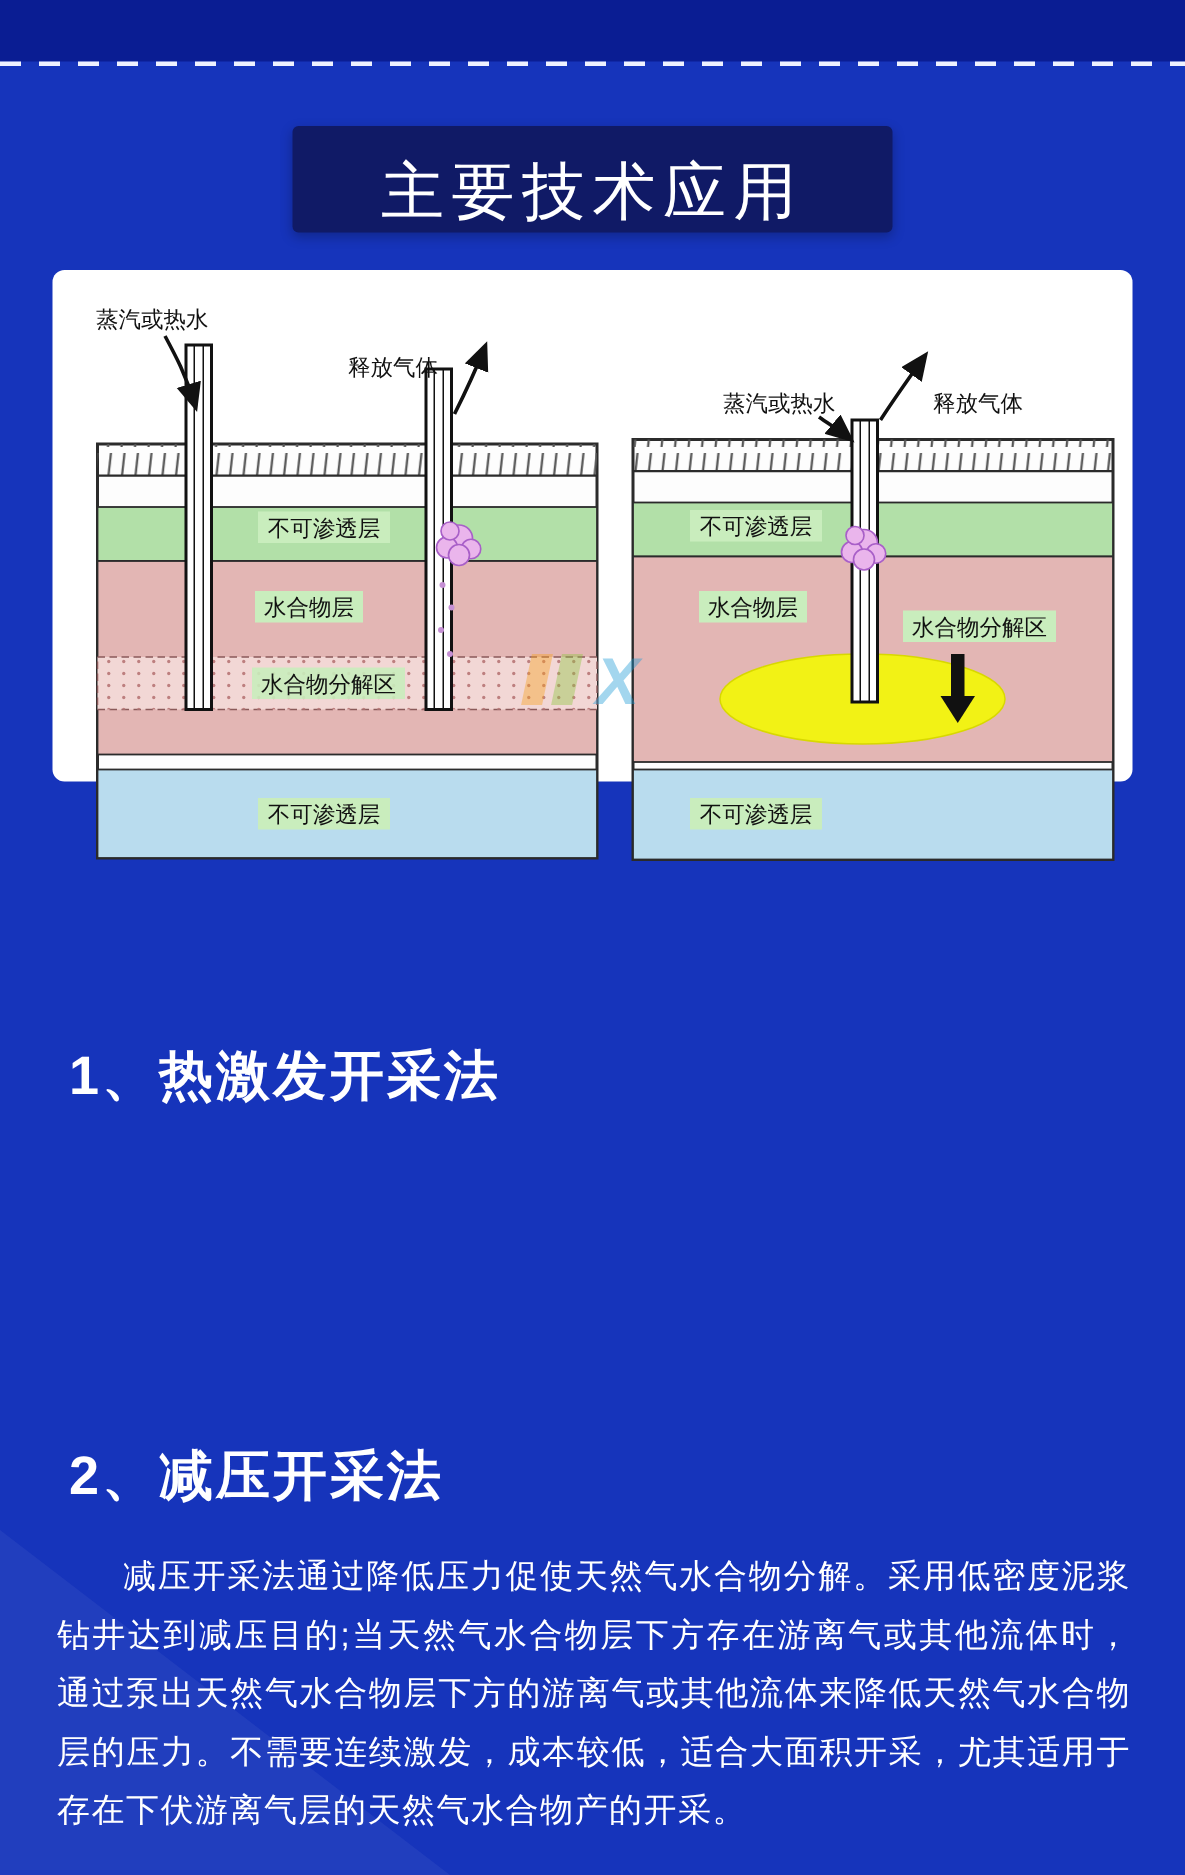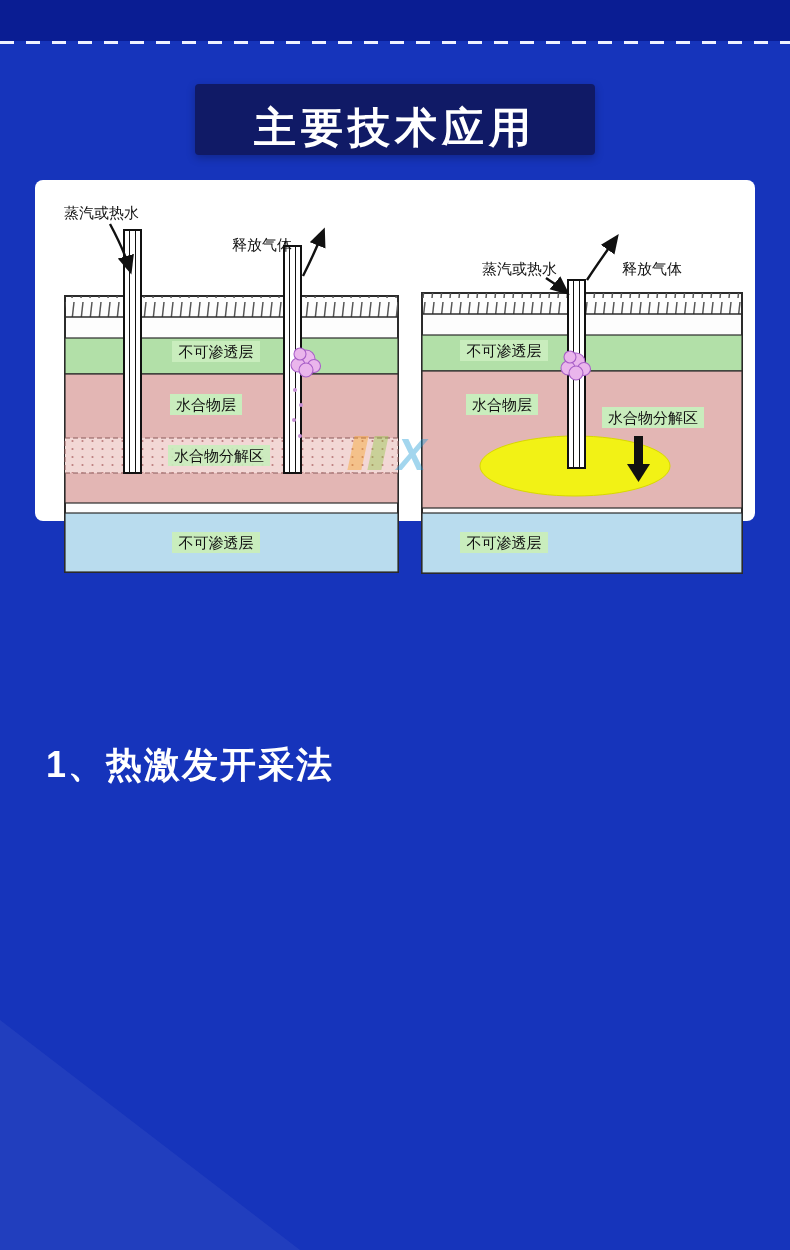--- a/index.html
+++ b/index.html
@@ -22,21 +22,21 @@
   }
   .title-box {
     position: absolute; top: 84px; left: 195px;
     width: 400px; height: 71px;
     background: #101a66;
     border-radius: 4px;
     display: flex; align-items: center; justify-content: center;
     box-shadow: 0 3px 8px rgba(0,0,0,0.25);
   }
   .title-box span {
-    color: #ffffff; font-size: 42px; font-weight: bold; letter-spacing: 5px; margin-top: 16px;
+    color: #ffffff; font-size: 42px; font-weight: normal; letter-spacing: 5px; margin-top: 16px;
   }
   .panel {
     position: absolute; top: 180px; left: 35px;
     width: 720px; height: 341px;
     background: #ffffff;
     border-radius: 8px;
   }
   .diag { position: absolute; top: 10px; }
   .diag-left  { left: 25px; }
   .diag-right { left: 385px; }
@@ -50,21 +50,21 @@
   }
   .wm-bar { position: absolute; top: 6px; width: 14px; height: 34px; display: inline-block; transform: skewX(-12deg); }
   .wm-bar-green  { left: 36px; background: #8dc63f; }
   .wm-bar-orange { left: 16px; background: #f9a11b; }
   .wm-x {
     position: absolute; left: 62px; top: 0;
     font-size: 44px; font-weight: bold; font-style: italic;
     color: #1b9bd7;
   }
 
-  .section { position: absolute; left: 38px; width: 716px; margin-top: 48px; }
+  .section { position: absolute; left: 38px; width: 716px; }
   .section-1 { top: 693px; }
   .section-2 { top: 960px; }
   .section h2 {
     margin: 0 0 22px 8px;
     color: #ffffff; font-size: 36px; font-weight: bold; letter-spacing: 2px;
   }
   .section p {
     margin: 0;
     color: #ffffff; font-size: 22px; line-height: 39px;
     letter-spacing: 1px;
@@ -231,15 +231,17 @@
     <span class="wm-bar wm-bar-green"></span>
     <span class="wm-x">X</span>
   </div>
 </div>
 
 <div class="section section-1">
   <h2>1、热激发开采法</h2>
 </div>
 
 <div class="section section-2">
+  <h2>2、减压开采法</h2>
+  <p>减压开采法通过降低压力促使天然气水合物分解。采用低密度泥浆钻井达到减压目的;当天然气水合物层下方存在游离气或其他流体时，通过泵出天然气水合物层下方的游离气或其他流体来降低天然气水合物层的压力。不需要连续激发，成本较低，适合大面积开采，尤其适用于存在下伏游离气层的天然气水合物产的开采。</p>
 </div>
 
 <div class="corner-glow"></div>
 
 </body></html>

